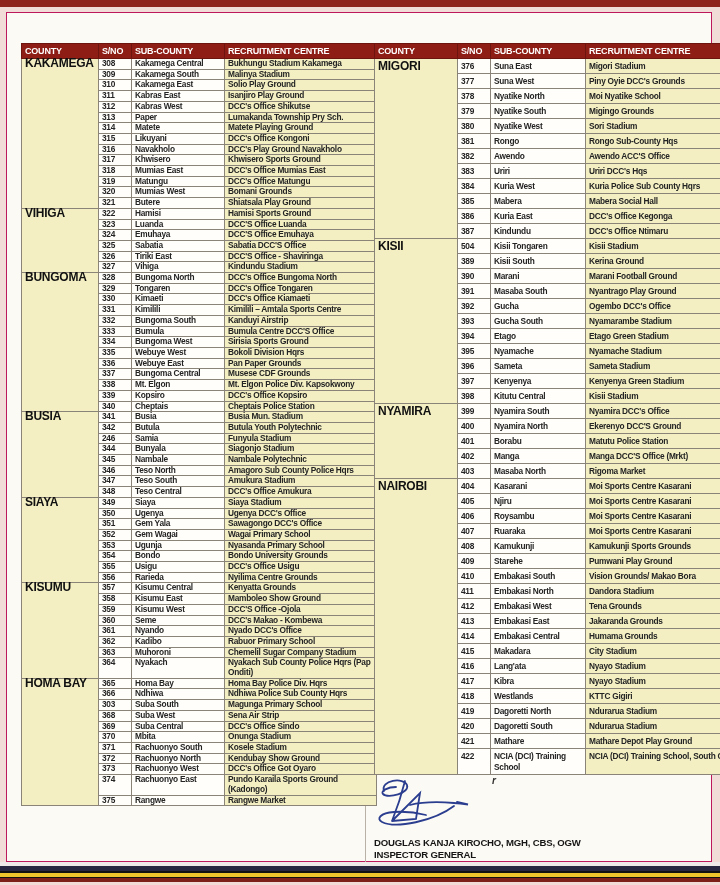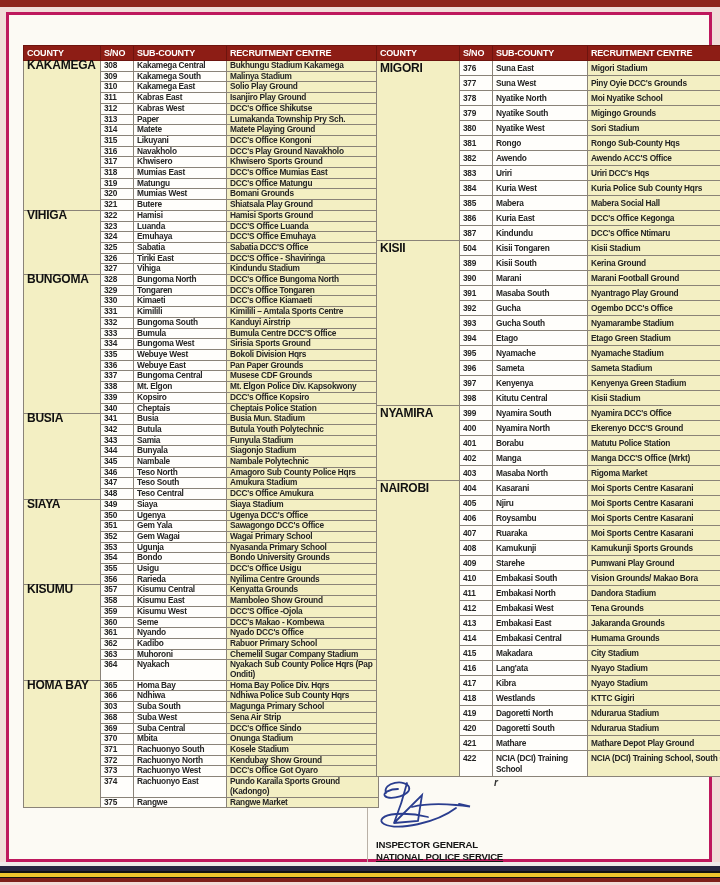--- a/index.html
+++ b/index.html
@@ -7,21 +7,21 @@
     width:720px;height:885px;position:relative;overflow:hidden;
     background:#f1dcd8;
     font-family:"Liberation Sans", sans-serif;
     -webkit-font-smoothing:antialiased;
   }
   
   .top-band{position:absolute;left:0;top:0;width:720px;height:7px;background:#8e231b;}
   
   .page{
     position:absolute;left:6px;top:12px;width:706px;height:850px;
-    background:#fcfaf4;border:3px solid #be185d;box-sizing:border-box;
+    background:#fcfaf4;border:1px solid #be185d;box-sizing:border-box;
   }
   .col-divider{position:absolute;left:358px;top:30px;width:1px;height:828px;background:#b9b0a6;}
 
   .tbl-wrap{position:absolute;top:30px;}
   .tbl-left{left:14px;width:339px;}
   .tbl-right{left:367px;width:340px;}
 
   table.rc-table{
     border-collapse:collapse;width:100%;table-layout:fixed;
     border:1.5px solid #2a2a2a;
@@ -274,21 +274,21 @@
             <td class="col1">341</td>
             <td class="col2">Busia</td>
             <td class="col3">Busia Mun. Stadium</td>
           </tr>
           <tr>
             <td class="col1">342</td>
             <td class="col2">Butula</td>
             <td class="col3">Butula Youth Polytechnic</td>
           </tr>
           <tr>
-            <td class="col1">343</td>
+            <td class="col1">246</td>
             <td class="col2">Samia</td>
             <td class="col3">Funyula  Stadium</td>
           </tr>
           <tr>
             <td class="col1">344</td>
             <td class="col2">Bunyala</td>
             <td class="col3">Siagonjo Stadium</td>
           </tr>
           <tr>
             <td class="col1">345</td>
@@ -711,20 +711,21 @@
         <g fill="none" stroke="#2a3d8f" stroke-width="1.8" stroke-linecap="round">
           <path d="M10,16 C6,5 30,2 33,10 C36,18 14,24 9,19 C6,16 14,12 22,12"></path>
           <path d="M31,6 C28,18 22,36 18,46 L46,18 L42,44 L18,46"></path>
           <path d="M36,30 C52,26 68,27 80,28 C86,28.5 90,29 94,29.5 L83,27"></path>
           <path d="M80,31 C60,46 22,54 8,47 C2,44 6,38 20,37 C30,36.3 44,38 52,40"></path>
         </g>
       </svg>
       <span class="pen-mark">r</span>
     </div>
     <div class="sig-text">
+      <div>DOUGLAS KANJA KIROCHO, MGH, CBS, OGW</div>
       <div>INSPECTOR GENERAL</div>
       <div class="org">NATIONAL POLICE SERVICE</div>
     </div>
   </div>
 </div>
 
 <div class="footer-bands">
   <div class="band band-spacer"></div>
   <div class="band band-navy"></div>
   <div class="band band-black1"></div>

